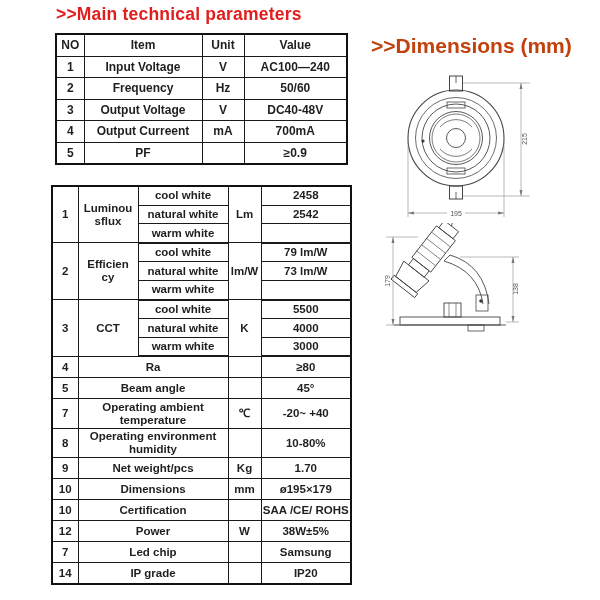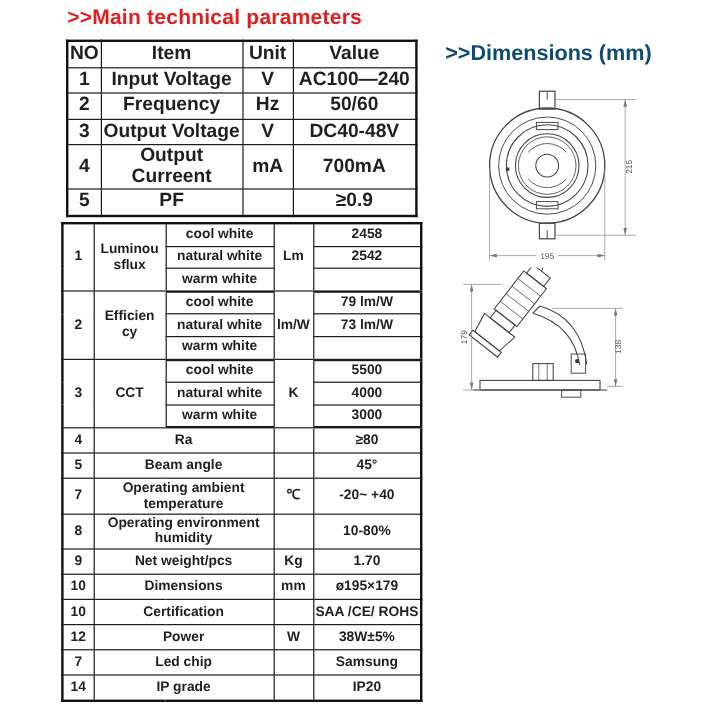--- a/index.html
+++ b/index.html
@@ -5,30 +5,30 @@
   html,body{margin:0;padding:0;}
   body{
     width:600px;height:600px;position:relative;background:#ffffff;
     font-family:"Liberation Sans", sans-serif;color:#1f1f1f;overflow:hidden;
   }
   .h-main{
     position:absolute;left:56px;top:4px;font-size:17.5px;font-weight:bold;
     color:#e21d1d;letter-spacing:0.2px;white-space:nowrap;text-align:right;
   }
   .h-dim{
-    position:absolute;left:371px;top:34px;font-size:18px;font-weight:bold;
-    color:#0c4a6e;white-space:nowrap;
+    position:absolute;left:371px;top:34px;font-size:21px;font-weight:bold;
+    color:#c2410c;white-space:nowrap;
   }
   table{border-collapse:collapse;position:absolute;table-layout:fixed;background:#fff;}
   td,th{
     border:1.4px solid #1a1a1a;text-align:center;vertical-align:middle;
     font-weight:bold;padding:0 1px;overflow:hidden;
   }
   .t1{left:55px;top:33px;width:291px;border:2px solid #111;}
-  .t1 th,.t1 td{height:20.5px;font-size:16px;}
+  .t1 th,.t1 td{height:20.5px;font-size:12px;}
   .t2{left:51px;top:185px;width:299px;border:2px solid #111;}
   .t2 td{font-size:11.5px;line-height:1.12;}
   .t2 tr.sub td{height:17.6px;text-align:center;}
   .t2 tr.simple td{height:20px;}
   .t2 tr.tall td{height:28.5px;}
   .t2 tr.gend td{border-bottom-width:2px;margin-left:40px;}
   .pre{white-space:pre-line;}
   svg text{font-family:"Liberation Sans", sans-serif;}
   .dwg{position:absolute;}
   .dwg-top{left:374px;top:66px;}

